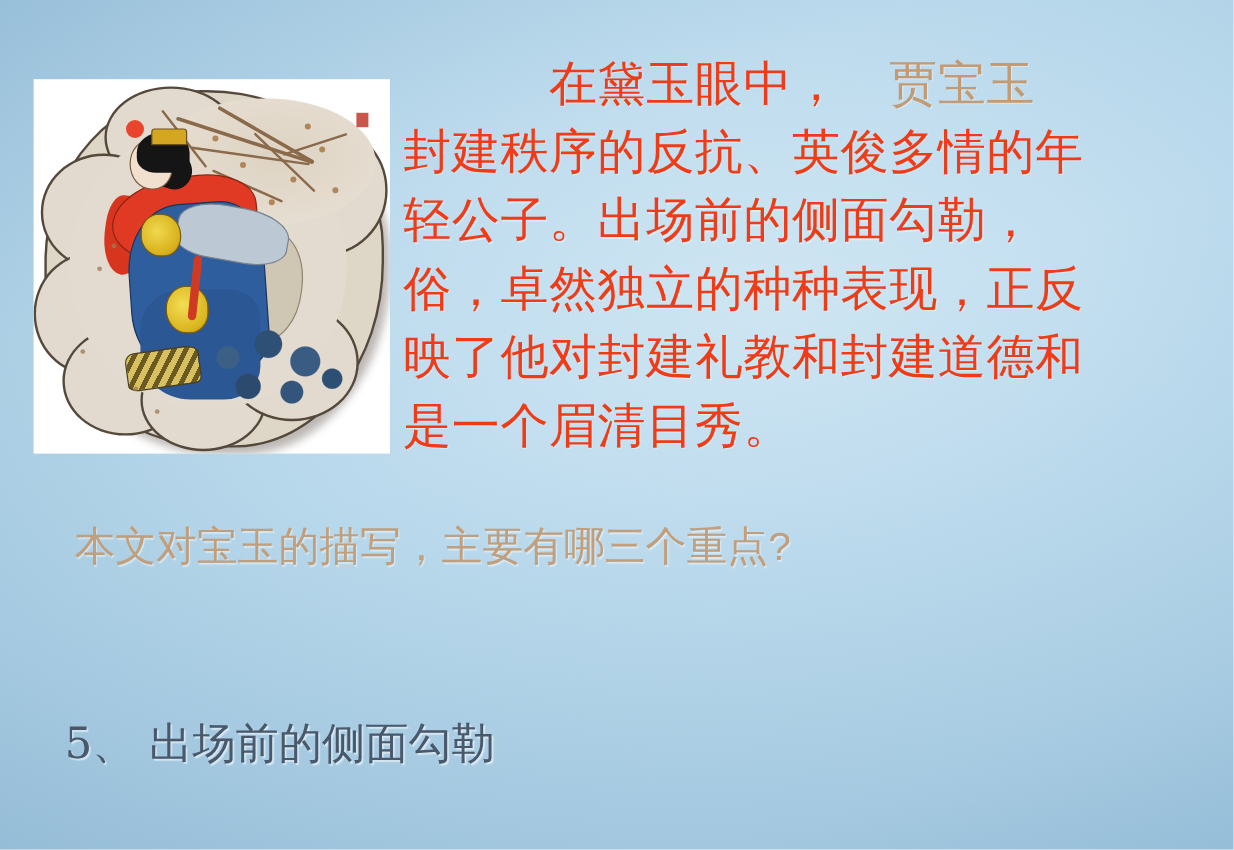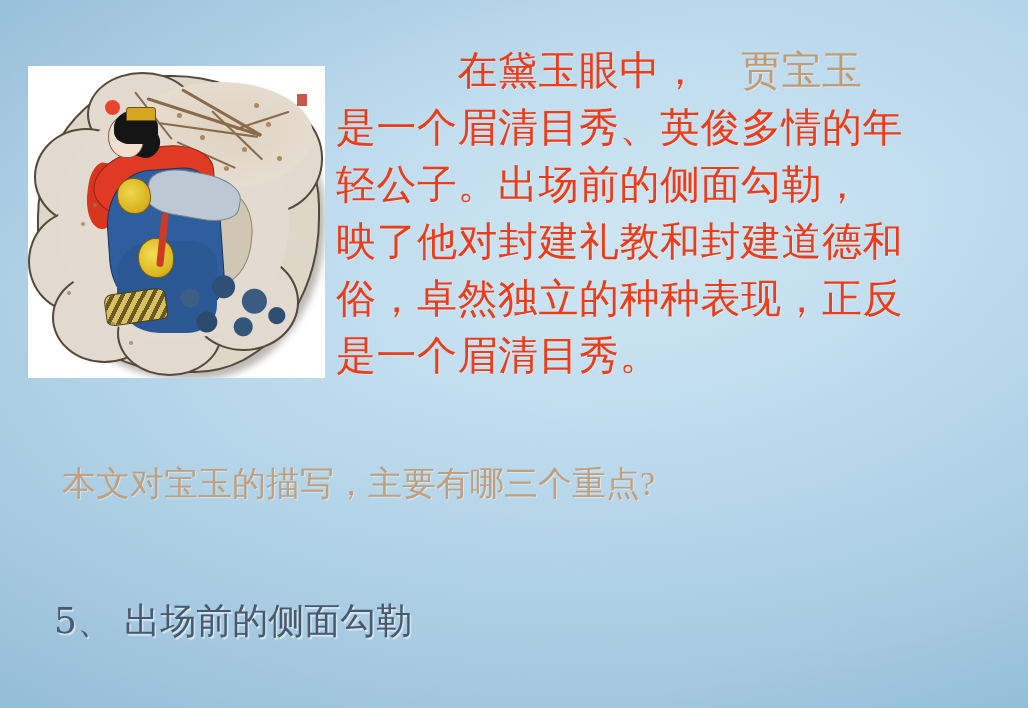--- a/index.html
+++ b/index.html
@@ -271,27 +271,26 @@
     text-shadow: 1px 1px 0 rgba(255,255,255,0.35);
   }
   .para-line { white-space: pre; }
   .name-highlight { color: #c29a73; }
 
   .question-line {
     position: absolute;
     left: 62px;
     top: 436px;
     z-index: 4;
-    font-family: Liberation Serif, serif;
+    font-family: Liberation Mono, monospace;
     font-size: 34px;
     line-height: 46px;
     color: #bf9f7d;
     white-space: pre;
     text-shadow: 1px 1px 1px rgba(255,255,255,0.45);
-    margin-top: 25px;
   }
 
   .answer-list {
     position: absolute;
     left: 54px;
     top: 488px;
     z-index: 4;
     margin: 0;
     padding: 0;
     list-style: none;
@@ -360,24 +359,24 @@
       <div class="speck" style="left:22%;top:44%;"></div>
       <div class="speck" style="left:18%;top:50%;"></div>
       <div class="speck" style="left:28%;top:82%;"></div>
       <div class="speck" style="left:13%;top:72%;"></div>
       <div class="speck" style="left:34%;top:88%;"></div>
     </div>
   </div>
 
   <div class="para-block">
     <div class="para-line"><span>　　　在黛玉眼中，</span><span class="name-highlight">　贾宝玉</span></div>
-    <div class="para-line">是一个眉清目秀、英俊多情的年</div>
+    <div class="para-line">封建秩序的反抗、英俊多情的年</div>
     <div class="para-line">轻公子。出场前的侧面勾勒，</div>
+    <div class="para-line">俗，卓然独立的种种表现，正反</div>
     <div class="para-line">映了他对封建礼教和封建道德和</div>
-    <div class="para-line">俗，卓然独立的种种表现，正反</div>
     <div class="para-line">是一个眉清目秀。</div>
   </div>
 
   <div class="question-line">本文对宝玉的描写，主要有哪三个重点?</div>
 
   <ul class="answer-list">
     <li>5、 出场前的侧面勾勒</li>
     
     
   </ul>

